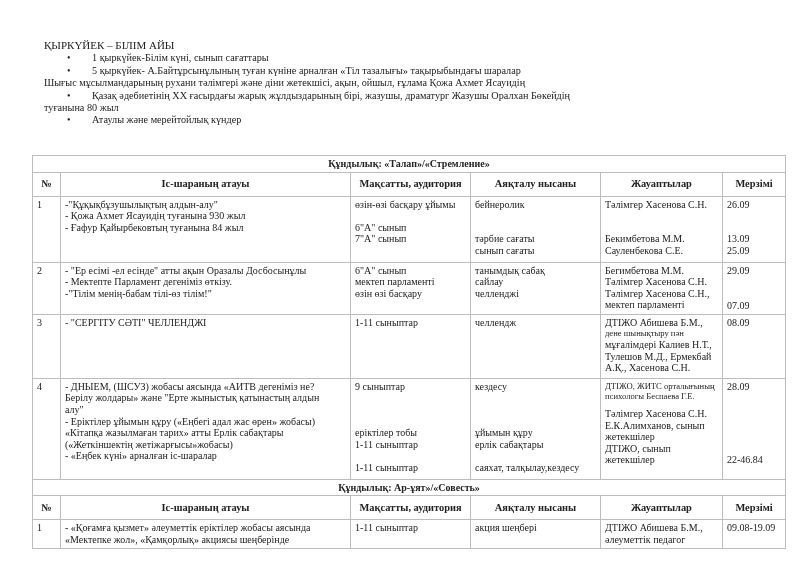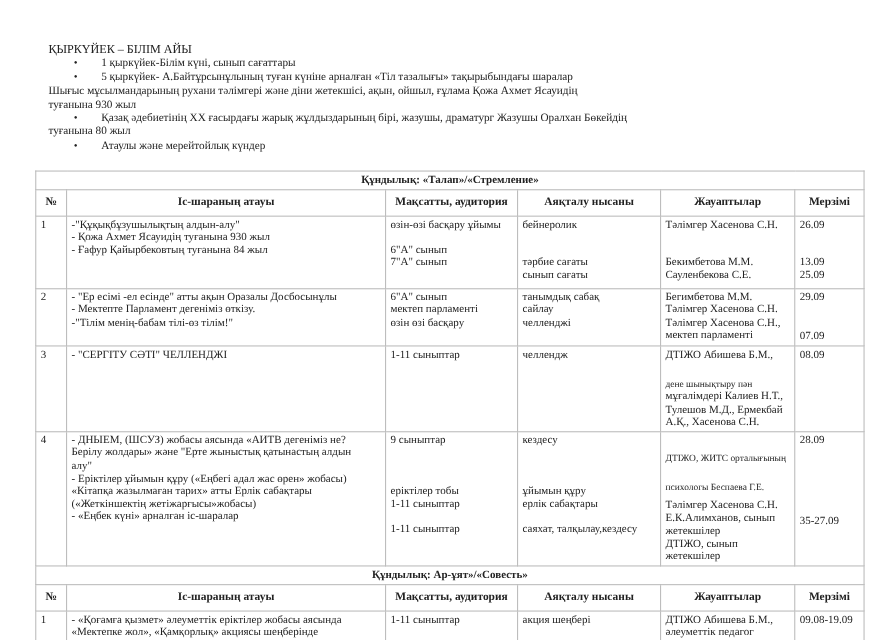--- a/index.html
+++ b/index.html
@@ -7,34 +7,33 @@
          font-family:"Liberation Serif", serif; color:#222; font-size:10.2px; }
   .intro { position:absolute; left:44px; top:39px; width:720px; line-height:12.4px; }
   .intro .title { font-weight:normal; font-size:11px; margin-bottom:1px; }
   .intro .bullet { position:relative; padding-left:48px; }
   .intro .bullet::before { content:"•"; position:absolute; left:23px; top:0; font-size:10px; }
   .intro .plain { padding-left:0; }
   table.plan { position:absolute; left:32px; border-collapse:collapse; width:753px; table-layout:fixed;padding-left:36px; }
   table.plan td, table.plan th { border:1px solid #bdbdbd; vertical-align:top; padding:2px 4px; line-height:11.6px; font-size:10px; }
   table.plan th { font-weight:bold; text-align:center; vertical-align:middle; font-size:10.4px; }
   .section-row td { text-align:center; font-weight:bold; font-size:10.4px; padding:2px 4px; }
-  .small { font-size:8.6px; line-height:10.6px;margin-top:16px; }
+  .small { font-size:8.6px; line-height:10.6px; }
   .lines div { white-space:nowrap; }
   .gap { height:11.6px; }
   .gap-half { height:6px; }
 </style>
 </head>
 <body>
 
 <div class="intro">
   <div class="title">ҚЫРКҮЙЕК – БІЛІМ АЙЫ</div>
   <div class="bullet">1 қыркүйек-Білім күні, сынып сағаттары</div>
   <div class="bullet">5 қыркүйек- А.Байтұрсынұлының туған күніне арналған «Тіл тазалығы» тақырыбындағы шаралар</div>
   <div class="plain"> Шығыс мұсылмандарының рухани тәлімгері және діни жетекшісі, ақын, ойшыл, ғұлама Қожа Ахмет Ясауидің</div>
-  <div class="plain">туғанына 930 жыл</div>
   <div class="bullet">Қазақ әдебиетінің ХХ ғасырдағы жарық жұлдыздарының бірі, жазушы, драматург Жазушы Оралхан Бөкейдің</div>
   <div class="plain">туғанына 80 жыл</div>
   <div class="bullet">Атаулы және мерейтойлық күндер</div>
 </div>
 
 <table class="plan" style="top:155px;">
   <colgroup>
     <col style="width:28px">
       <col style="width:290px">
       <col style="width:120px">
@@ -186,21 +185,21 @@
       <div>ДТІЖО, сынып</div>
       <div>жетекшілер</div>
     </td>
     <td class="lines">
       <div>28.09</div>
       <div class="gap"></div>
           <div class="gap"></div>
           <div class="gap"></div>
           <div class="gap"></div>
           <div class="gap"></div>
-      <div style="margin-top:4px">35-27.09</div>
+      <div style="margin-top:4px">22-46.84</div>
     </td>
   </tr>
 
   <tr class="section-row" style="height:15px;">
     <td colspan="6">Құндылық: Ар-ұят»/«Совесть»</td>
   </tr>
   <tr style="height:24px;">
     <th>№</th>
     <th>Іс-шараның атауы</th>
     <th>Мақсатты, аудитория</th>

